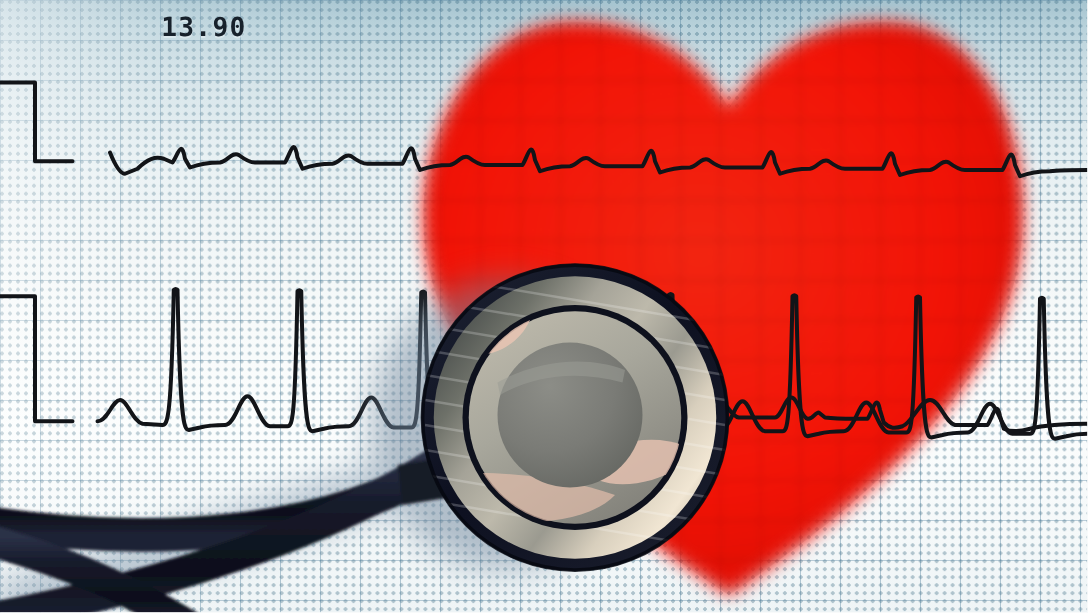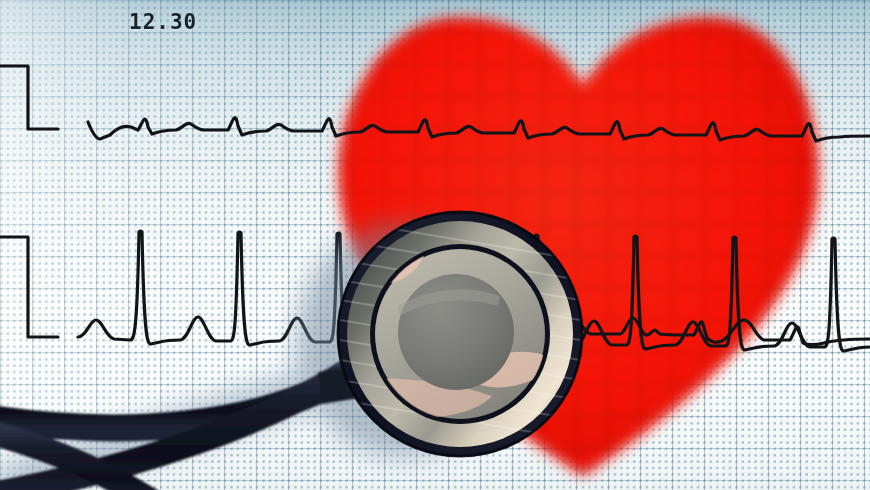--- a/index.html
+++ b/index.html
@@ -394,15 +394,15 @@
         <path d="M346 382 C 382 374 446 380 492 396 C 470 420 406 424 356 410 Z" fill="#e3bdab" opacity=".7"></path>
 
         <circle cx="456" cy="332" r="58" fill="url(#diaph)"></circle>
         <path d="M398 306 C 430 288 470 284 500 296 L 498 306 C 462 296 428 300 400 316 Z" fill="#9b9c96" opacity=".55"></path>
       </g>
 
       <circle cx="460" cy="334" r="122" fill="none" stroke="#05070f" stroke-width="3" opacity=".8"></circle>
     </g>
   </svg>
 
-  <div class="timestamp">12.30</div>
+  <div class="timestamp">13.90</div>
 
 </div>
 
 </body></html>

